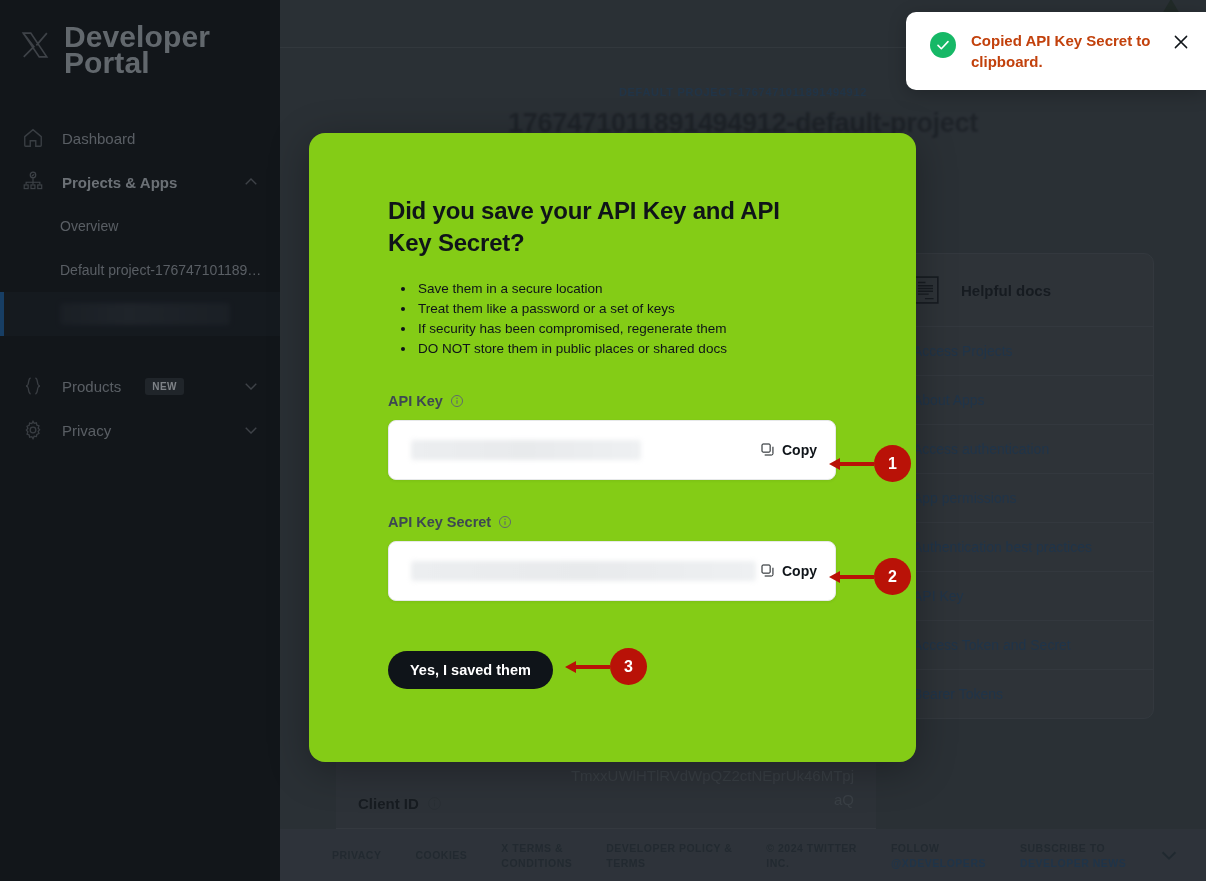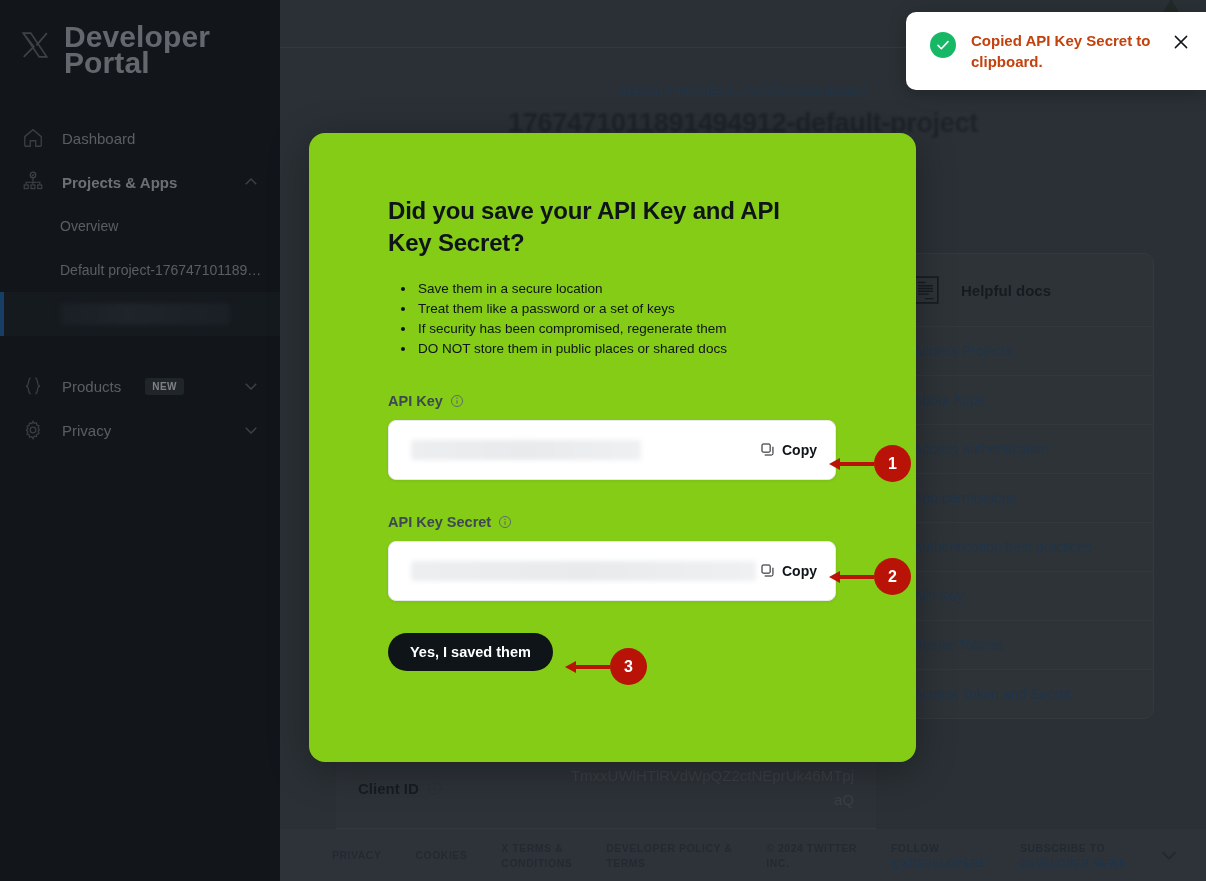--- a/index.html
+++ b/index.html
@@ -123,21 +123,21 @@
   }
   .docs-link:last-child { border-bottom: none; }
 
   
   .clientid-card {
     position: absolute; left: 56px; right: 330px; top: 700px;
     background: #42474d;
     border-radius: 8px 8px 0 0;
   }
   .clientid-row {
-    display: flex; align-items: center; justify-content: space-between;
+    display: flex; align-items: flex-end; justify-content: space-between;
     padding: 16px 22px;
     border-bottom: 1px solid #4d5359;
     min-height: 74px;
   }
   .clientid-label {
     display: flex; align-items: center; gap: 8px;
     font-size: 15px; font-weight: 700; color: #1d2227;
   }
   .clientid-val {
     font-size: 15px; color: #565c63; text-align: right;
@@ -210,21 +210,21 @@
     background: linear-gradient(90deg,#eceef0,#e8eaec 50%,#eef0f2);
     filter: blur(2.5px);
   }
   .copy-btn {
     display: flex; align-items: flex-start; gap: 7px;
     font-size: 14px; font-weight: 700; color: #0f1419;
     cursor: pointer; background: none; border: none;
     font-family: inherit;
   }
   .btn-dark {
-    margin-top: 32px;
+    margin-top: 50px;
     height: 38px; padding: 0 22px;
     background: #0f1419; color: #fff;
     border: none; border-radius: 19px;
     font-size: 14.5px; font-weight: 700; cursor: pointer;
     font-family: inherit;
   }
 
   
   .anno {
     position: absolute; z-index: 60;
@@ -388,22 +388,22 @@
             </svg>
           </span>
           <span class="docs-head-title">Helpful docs</span>
         </div>
         <div class="docs-link">Access Projects</div>
         <div class="docs-link">About Apps</div>
         <div class="docs-link">Access authentication</div>
         <div class="docs-link">App permissions</div>
         <div class="docs-link">Authentication best practices</div>
         <div class="docs-link">API Key</div>
+        <div class="docs-link">Access Token and Secret</div>
         <div class="docs-link">Bearer Tokens</div>
-        <div class="docs-link">Access Token and Secret</div>
       </aside>
 
       <div class="clientid-card">
         <div class="clientid-row">
           <span class="clientid-label">
             <span>Client ID</span>
             <span>
               <svg viewBox="0 0 24 24" width="15" height="15">
                   <circle cx="12" cy="12" r="9.5" fill="none" stroke="#3b4147" stroke-width="1.5"></circle>
                   <path stroke="#3b4147" stroke-width="1.7" d="M12 10.5v6"></path>

